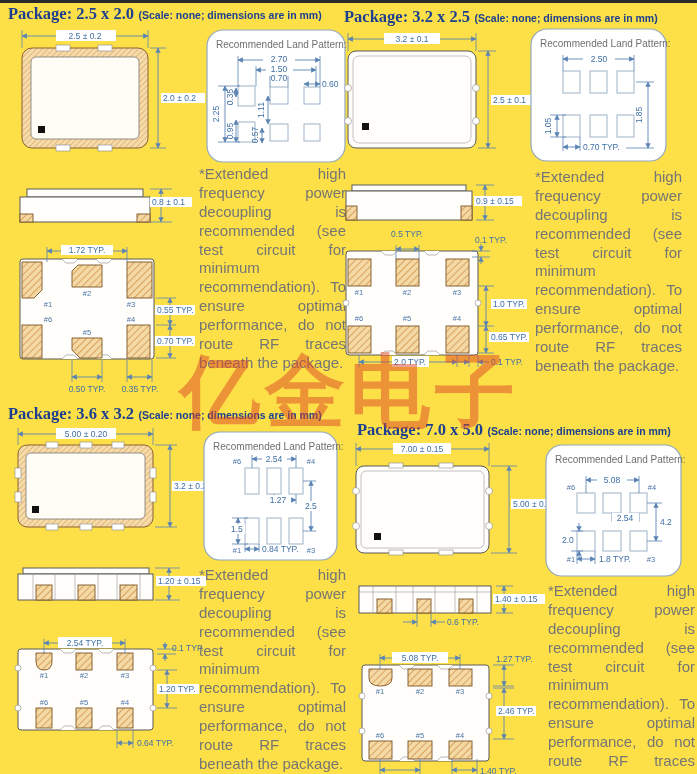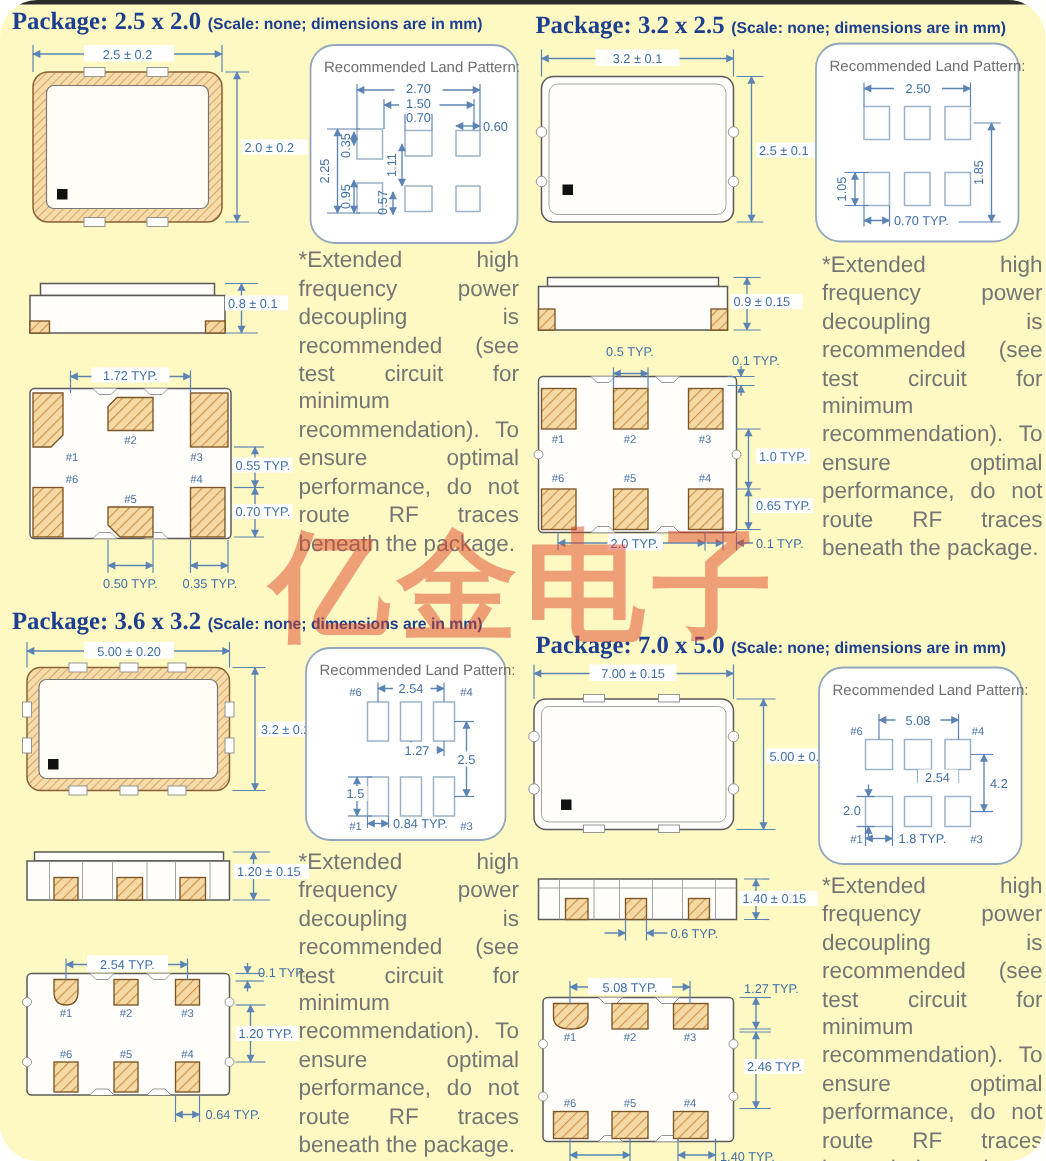--- a/index.html
+++ b/index.html
@@ -1,22 +1,22 @@
 <!DOCTYPE html>
 <html><head>
 <meta charset="utf-8">
 <style>
   html,body{margin:0;padding:0;background:#fff;}
-  #page{position:relative;width:697px;height:774px;background:#fef9c3;overflow:hidden;
-        font-family:"Liberation Sans",sans-serif;border-radius:25px;}
+  #page{position:relative;width:697px;height:774px;background:#fde047;overflow:hidden;
+        font-family:"Liberation Sans",sans-serif;}
   #topbar{position:absolute;left:0;top:0;width:697px;height:3px;background:#2b2b2b;}
   .q{position:absolute;width:348px;}
   #q1{left:0;top:3;height:397px;}
   #q2{left:349;top:3;height:397px;}
-  #q2{left:349px;}
+  #q2{left:336px;}
   #q3{left:0;top:400px;height:374px;}
   #q4{left:349px;top:416px;height:374px;}
   .qtitle{position:absolute;left:8px;top:4px;white-space:nowrap;color:#1c3f8f;}
   .qtitle .t{font-family:"Liberation Serif",serif;font-weight:bold;font-size:16.5px;}
   .qtitle .s{font-family:"Liberation Sans",sans-serif;font-weight:bold;font-size:10.5px;}
   .qsvg{position:absolute;left:0;top:0;}
   .note{position:absolute;left:199px;width:147px;font-size:15px;line-height:1.26;
         color:#757575;text-align:justify;}
   .note1{top:165px;} .note3{top:166px;}
   #watermark{position:absolute;left:180px;top:336px;font-size:80px;line-height:1;

